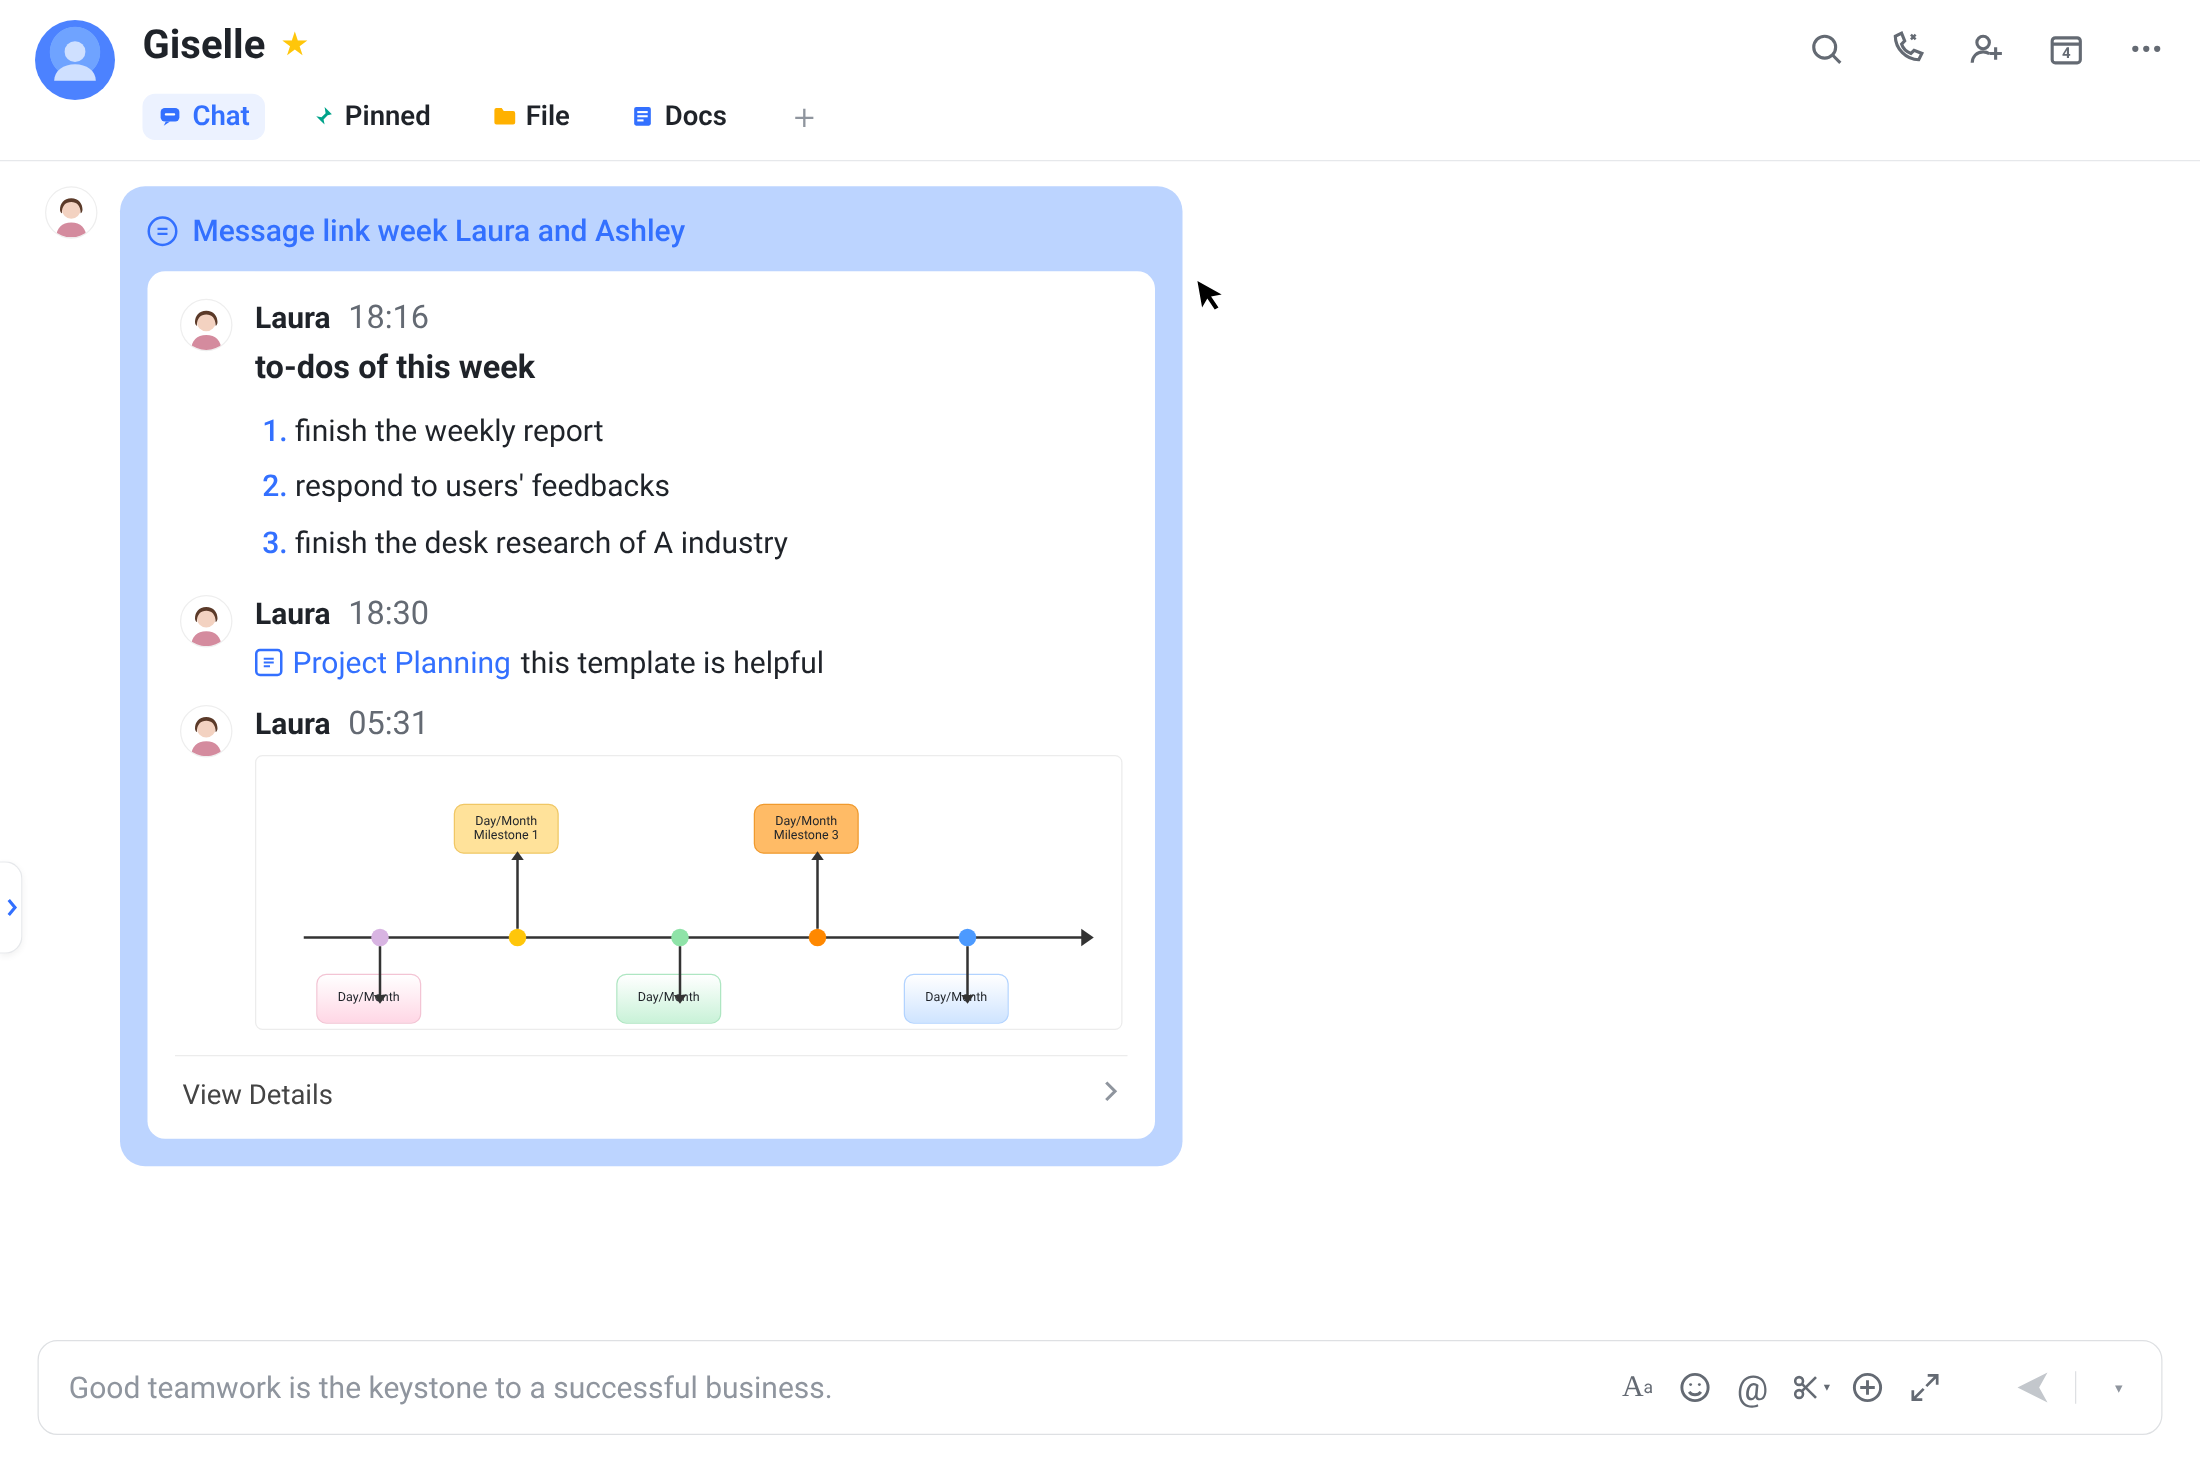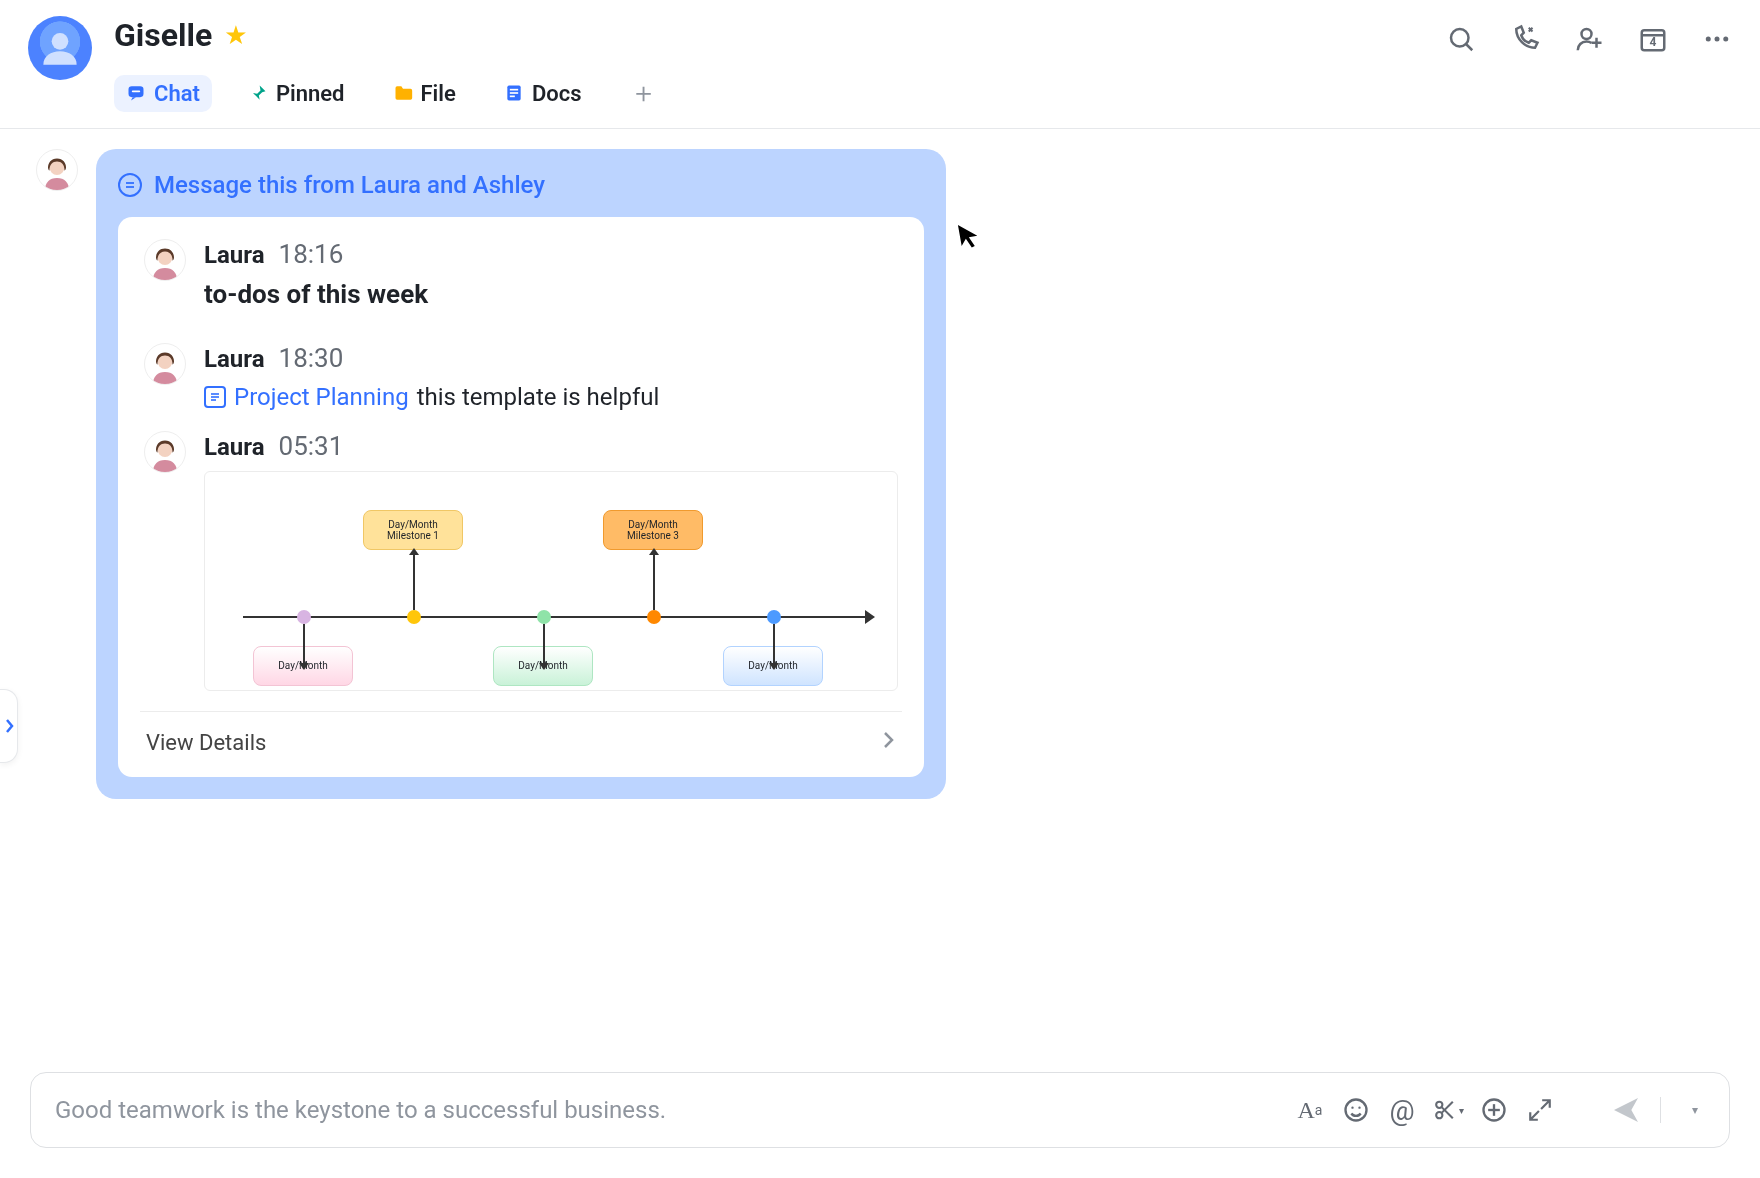--- a/index.html
+++ b/index.html
@@ -60,21 +60,21 @@
   ol.todos{margin:0;padding-left:32px;font-size:24px;line-height:1.85;}
   ol.todos li::marker{color:var(--blue);font-weight:500;}
   .doc-line{display:flex;align-items:center;gap:8px;font-size:24px;}
   .doc-chip{display:inline-flex;align-items:center;gap:8px;color:var(--blue);}
   .doc-chip .doc-ic{width:22px;height:22px;border:2px solid var(--blue);border-radius:4px;display:flex;align-items:center;justify-content:center;font-size:13px;}
 
   .diagram{border:1px solid #ececec;border-radius:6px;height:220px;margin-top:8px;padding:14px 18px 0 18px;position:relative;overflow:hidden;}
   .tl{position:relative;height:100%;}
   .tl-axis{position:absolute;left:20px;right:10px;top:130px;height:2px;background:#333;}
   .tl-arrow{position:absolute;right:4px;top:124px;width:0;height:0;border-left:10px solid #333;border-top:7px solid transparent;border-bottom:7px solid transparent;}
-  .ms-box{position:absolute;width:100px;height:40px;border-radius:8px;display:flex;align-items:center;justify-content:center;font-size:10px;text-align:center;line-height:1.15;padding:2px;}
+  .ms-box{position:absolute;width:84px;height:40px;border-radius:8px;display:flex;align-items:center;justify-content:center;font-size:10px;text-align:center;line-height:1.15;padding:2px;}
   .ms-yellow{background:#ffe29a;border:1px solid #f0c765;top:24px;}
   .ms-orange{background:#ffbb66;border:1px solid #f09a2e;top:24px;}
   .ms-pink{background:linear-gradient(#fff,#ffd7e5);border:1px solid #f3c4d4;bottom:4px;}
   .ms-green{background:linear-gradient(#fff,#c9f2d8);border:1px solid #aee6c2;bottom:4px;}
   .ms-blue{background:linear-gradient(#fff,#cfe4ff);border:1px solid #b2d3ff;bottom:4px;}
   .dot{position:absolute;top:124px;width:14px;height:14px;border-radius:50%;}
   .conn{position:absolute;width:2px;background:#333;}
   .conn.up .conn-head{top:-6px;}
   .conn.down .conn-head{bottom:-6px;}
   .conn-head{position:absolute;left:-4px;width:0;height:0;border-left:5px solid transparent;border-right:5px solid transparent;}
@@ -215,39 +215,44 @@
       </div>
 
       <div class="link-card">
         <div class="link-header">
           <span class="ic-circ">
             <svg width="12" height="12" viewBox="0 0 12 12" fill="none" stroke="#3370ff" stroke-width="1.8">
                 <line x1="2" y1="4" x2="10" y2="4"></line>
                 <line x1="2" y1="8" x2="10" y2="8"></line>
               </svg>
           </span>
-          <span>Message this from Laura and Ashley</span>
+          <span>Message link week Laura and Ashley</span>
         </div>
 
         <div class="inner-card">
 
           <div class="imsg">
             <div class="avatar-small">
               <svg viewBox="0 0 24 24">
                   <circle cx="12" cy="9" r="5" fill="#f3d2c1"></circle>
                   <path d="M6 9c0-3 2-6 6-6s6 3 6 6c0 1-.5 2-1 2 0-4-2-6-5-6s-5 2-5 6c-.5 0-1-1-1-2z" fill="#5b3a29"></path>
                   <path d="M4 24c0-5 3-8 8-8s8 3 8 8z" fill="#d48b9e"></path>
                 </svg>
             </div>
             <div class="imsg-body">
               <div class="name-row">
                 <span class="name">Laura</span>
                 <span class="time">18:16</span>
               </div>
               <div class="subject">to-dos of this week</div>
+              <ol class="todos">
+                <li>finish the weekly report</li>
+                <li>respond to users' feedbacks</li>
+                <li>finish the desk research of A industry</li>
+              </ol>
             </div>
           </div>
 
           <div class="imsg">
             <div class="avatar-small">
               <svg viewBox="0 0 24 24">
                   <circle cx="12" cy="9" r="5" fill="#f3d2c1"></circle>
                   <path d="M6 9c0-3 2-6 6-6s6 3 6 6c0 1-.5 2-1 2 0-4-2-6-5-6s-5 2-5 6c-.5 0-1-1-1-2z" fill="#5b3a29"></path>
                   <path d="M4 24c0-5 3-8 8-8s8 3 8 8z" fill="#d48b9e"></path>
                 </svg>

